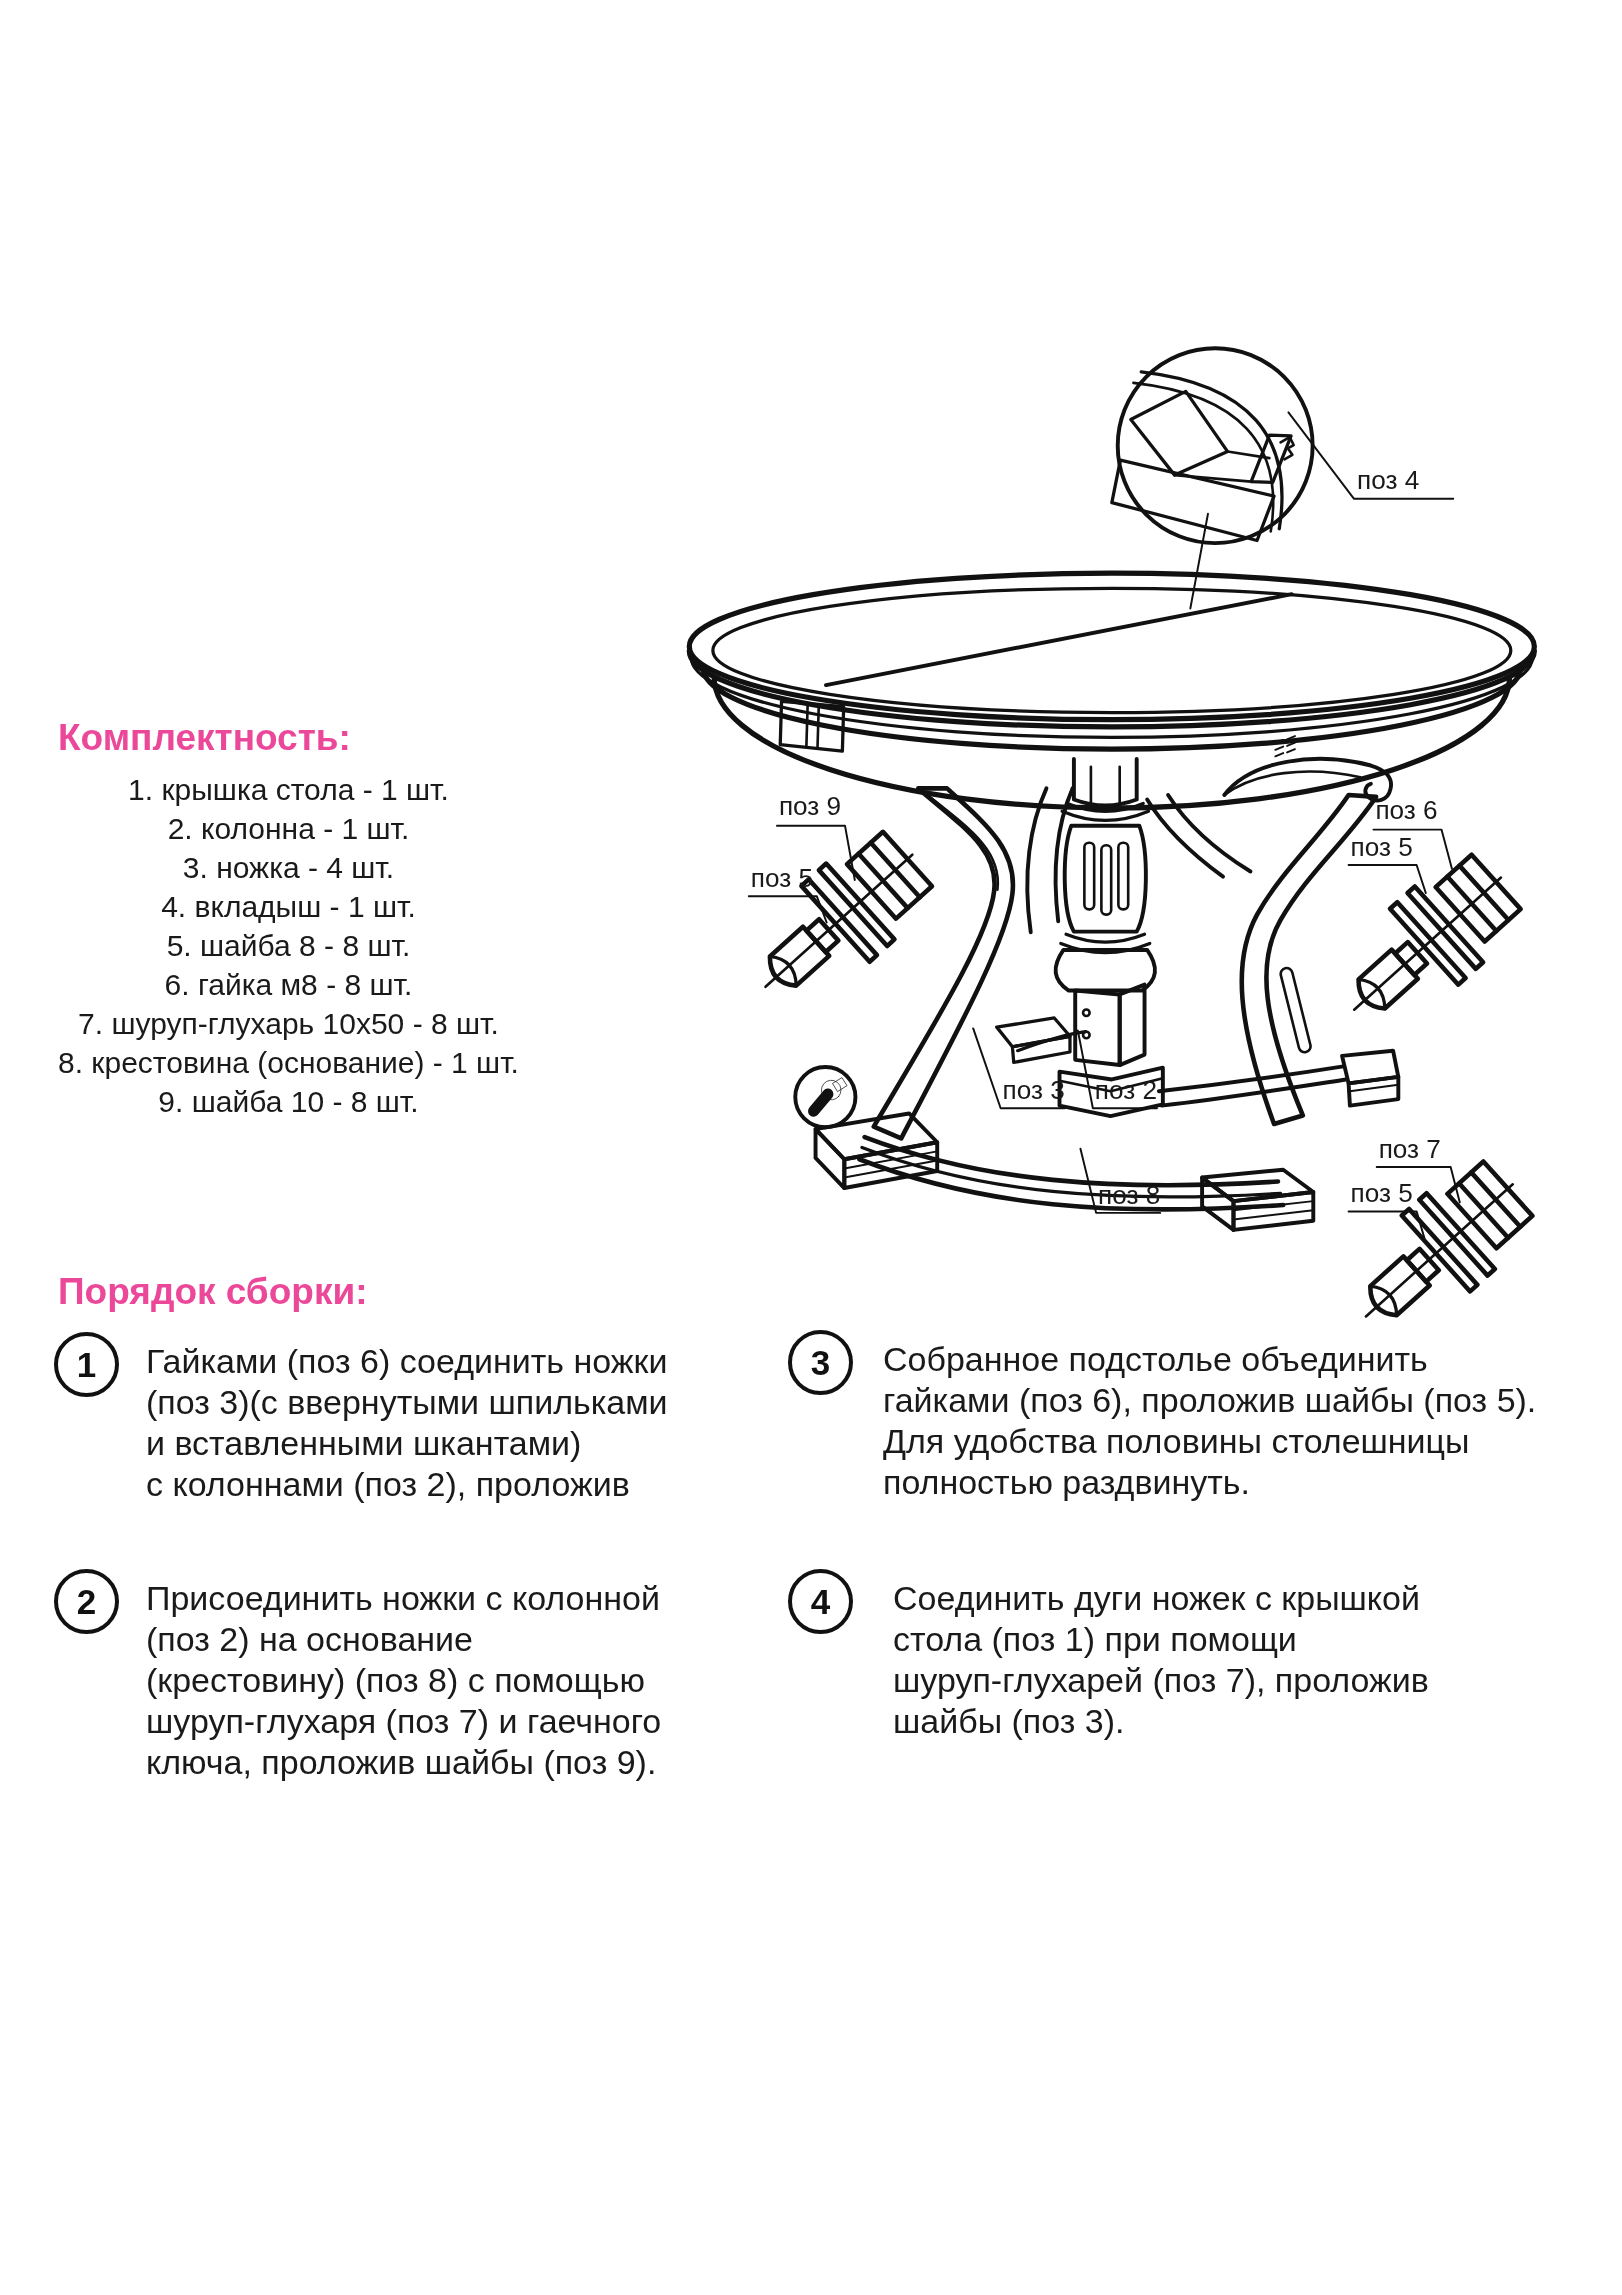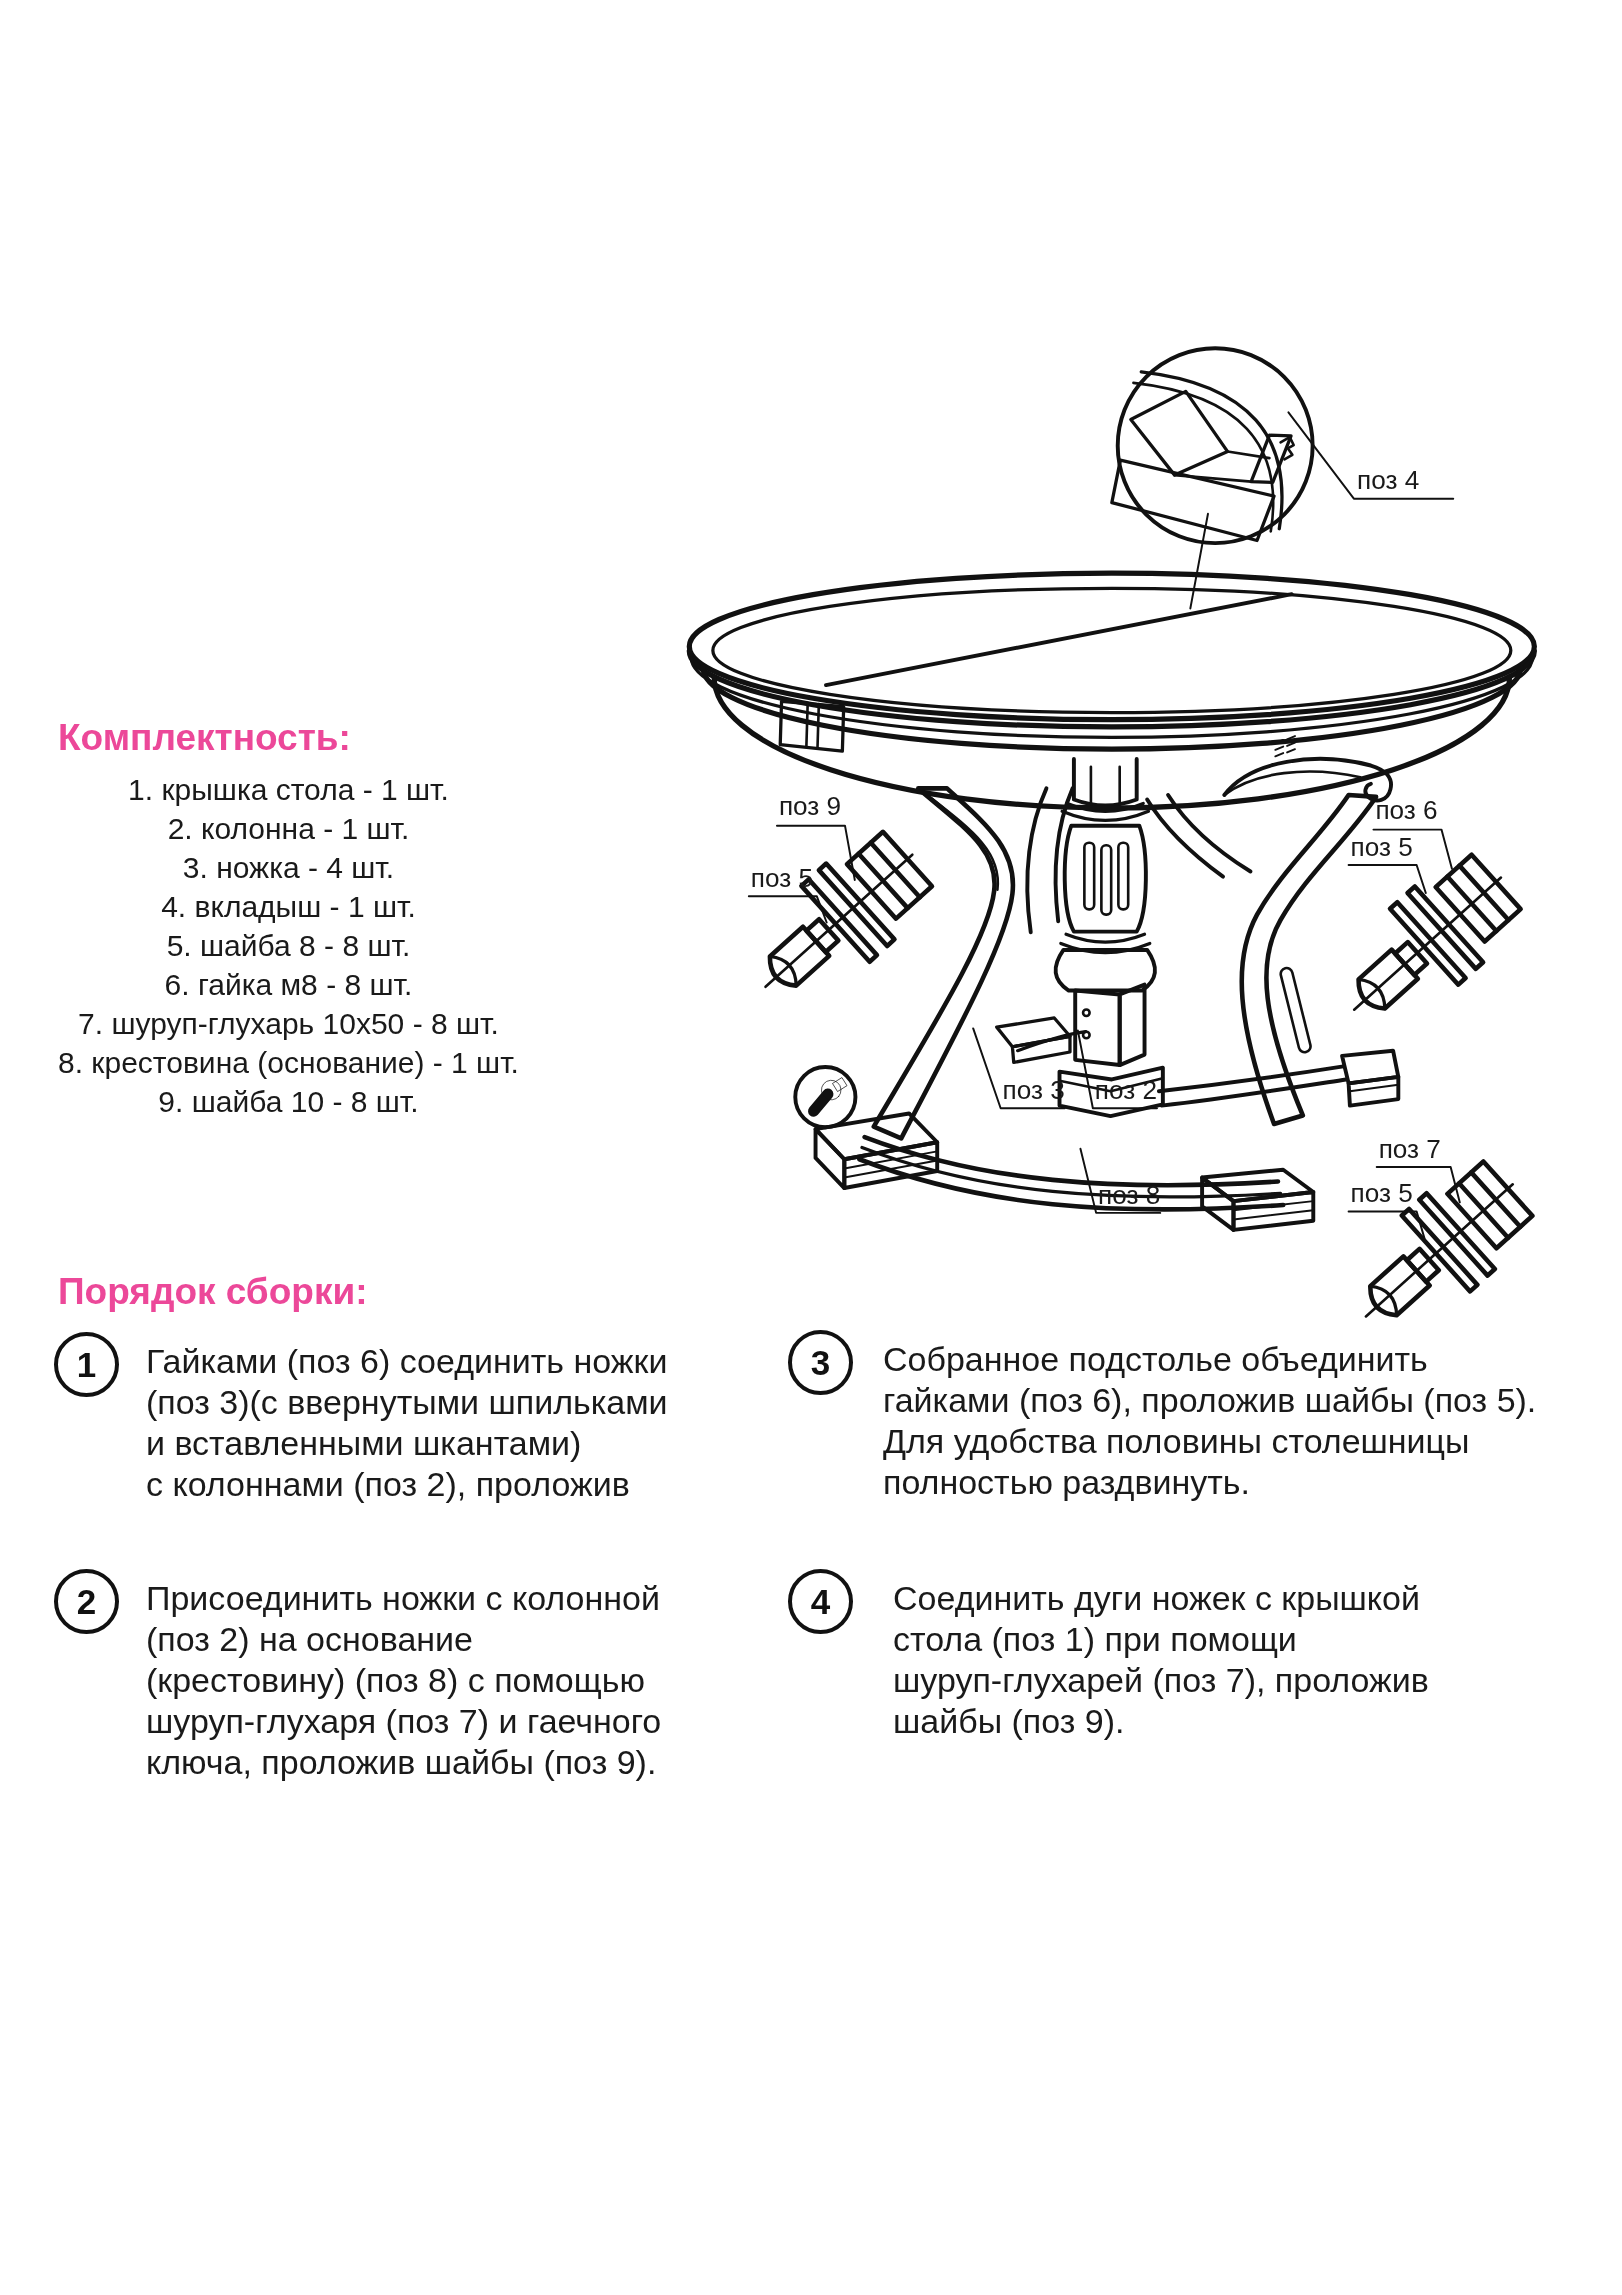--- a/index.html
+++ b/index.html
@@ -227,16 +227,16 @@
     <div class="sline">полностью раздвинуть.</div>
   </div>
 </div>
 
 <div class="step" style="left:788px;top:1569px;">
   <div class="stepnum">4</div>
   <div class="steptext" style="left:91px;margin-left:14px;">
     <div class="sline">Соединить дуги ножек с крышкой</div>
     <div class="sline">стола (поз 1) при помощи</div>
     <div class="sline">шуруп-глухарей (поз 7), проложив</div>
-    <div class="sline">шайбы (поз 9).</div>
+    <div class="sline">шайбы (поз 3).</div>
   </div>
 </div>
 
 
 </body></html>

